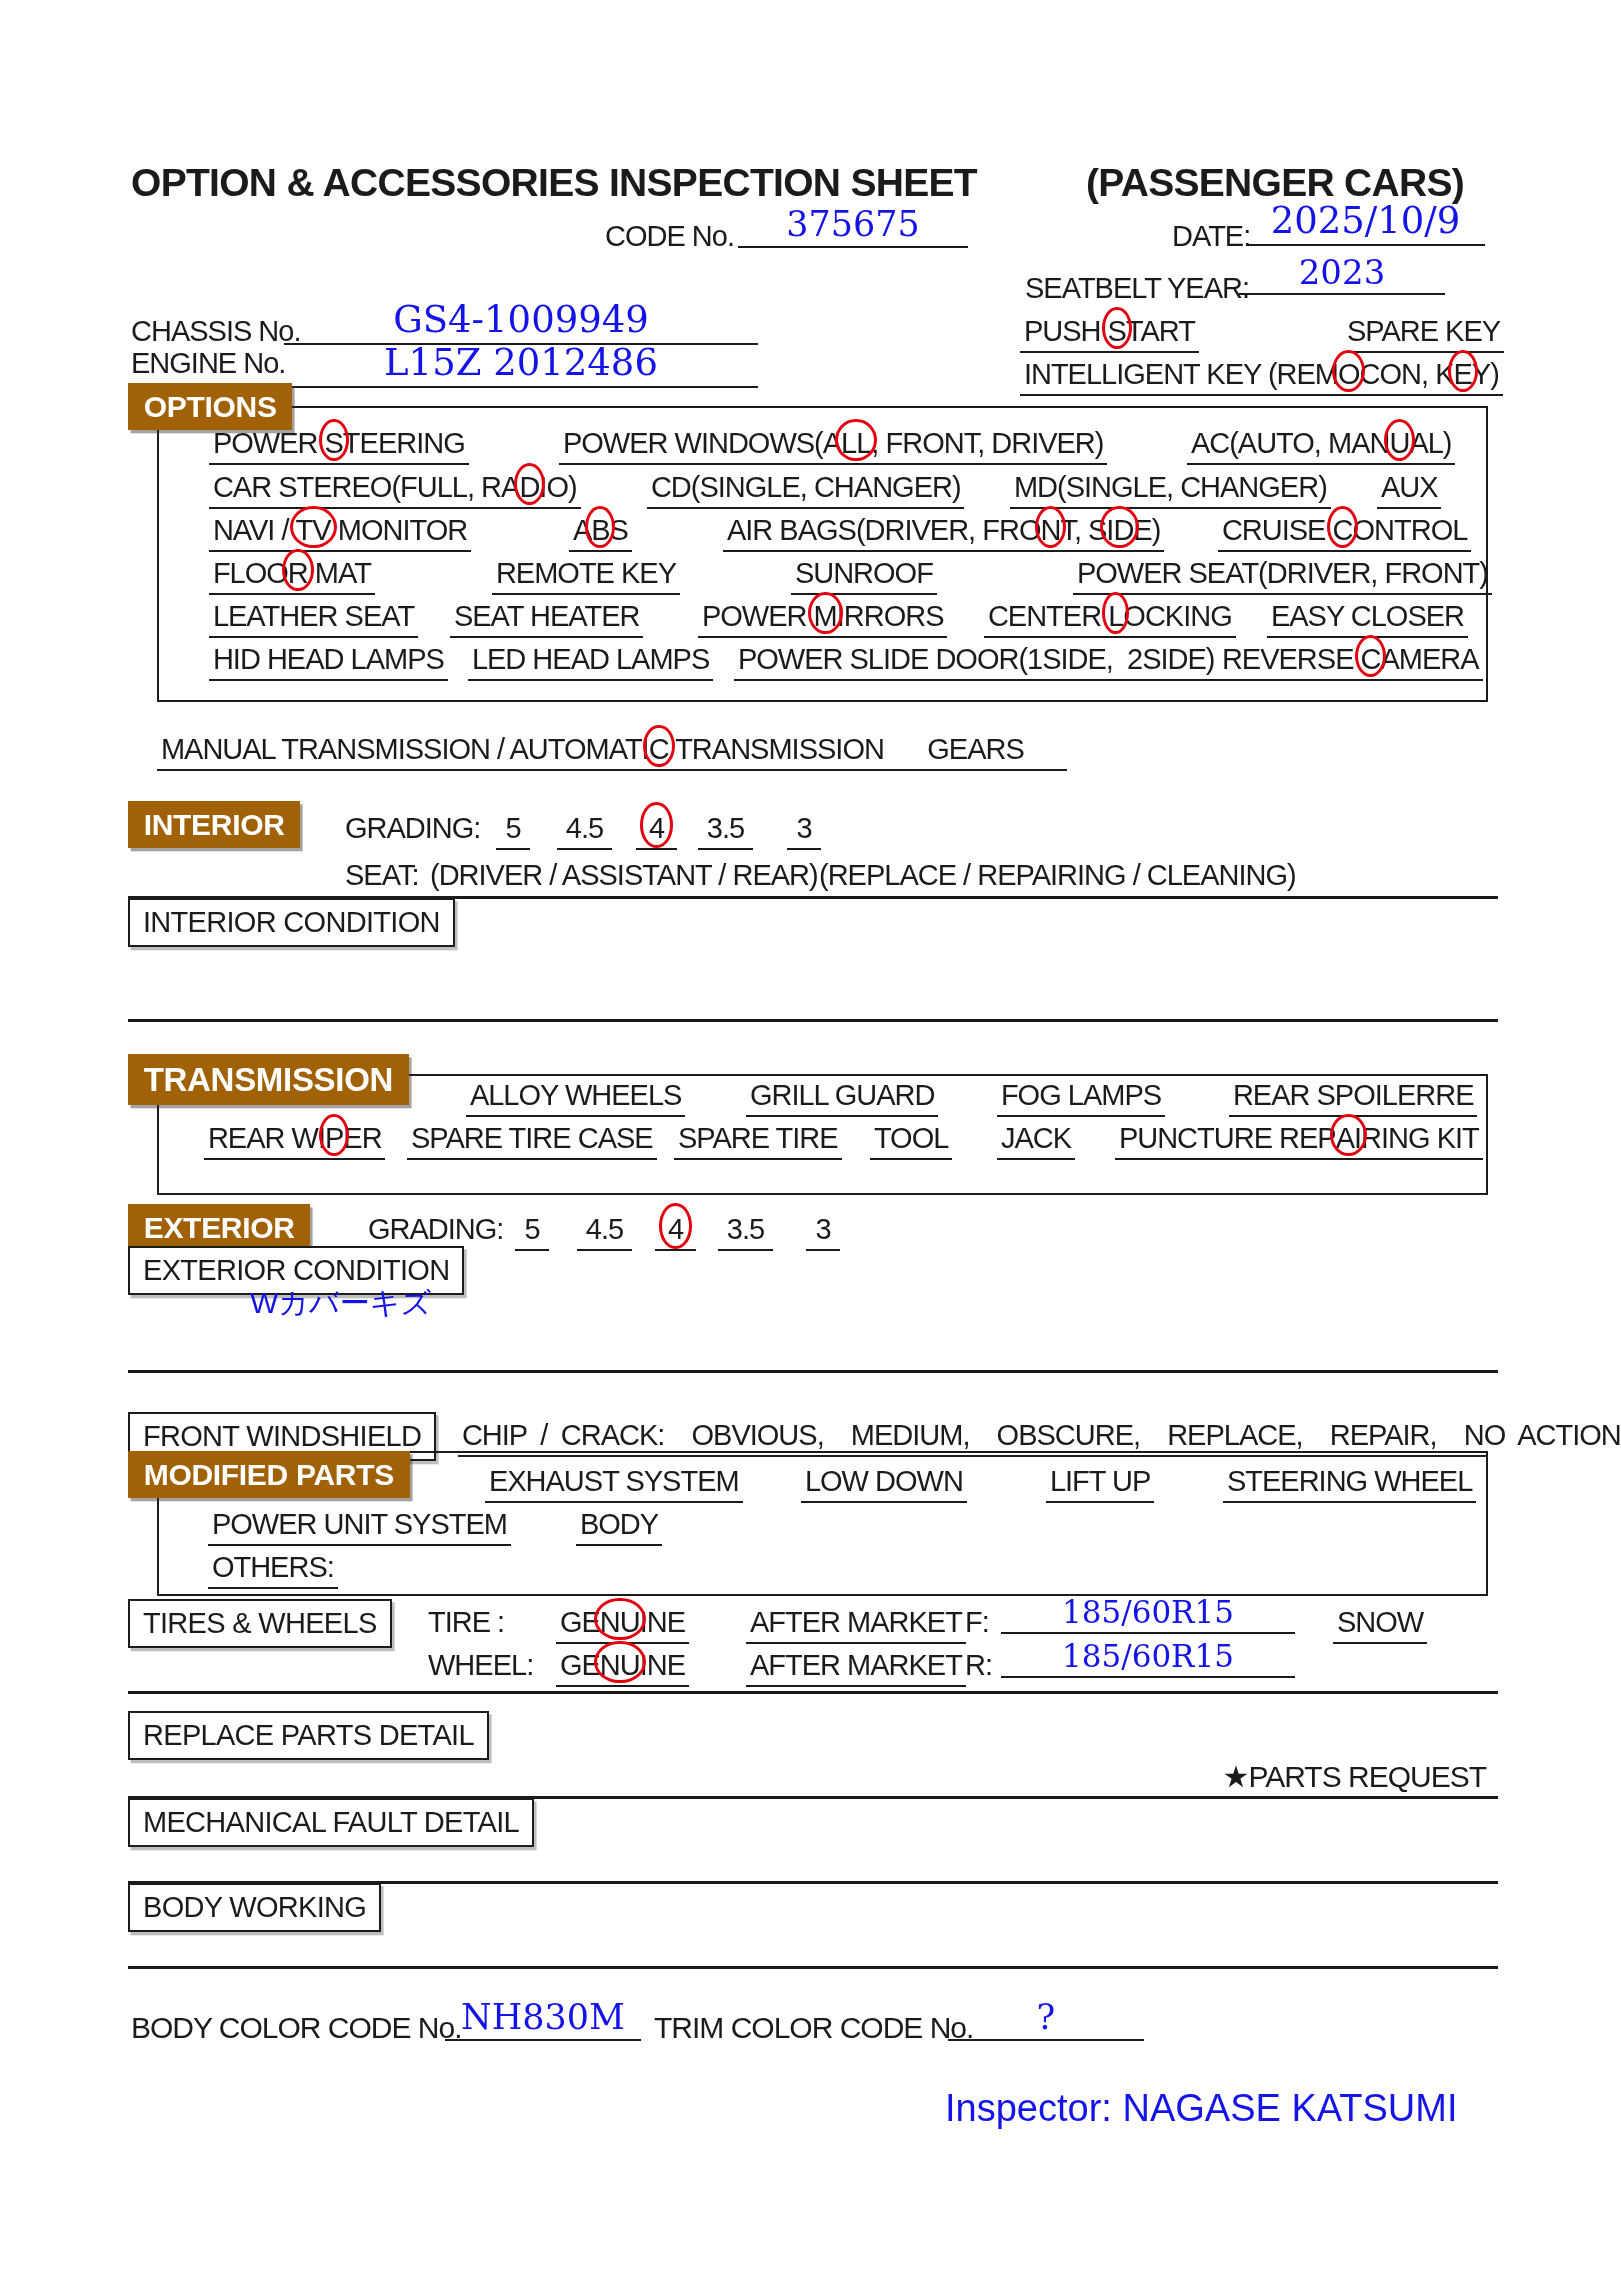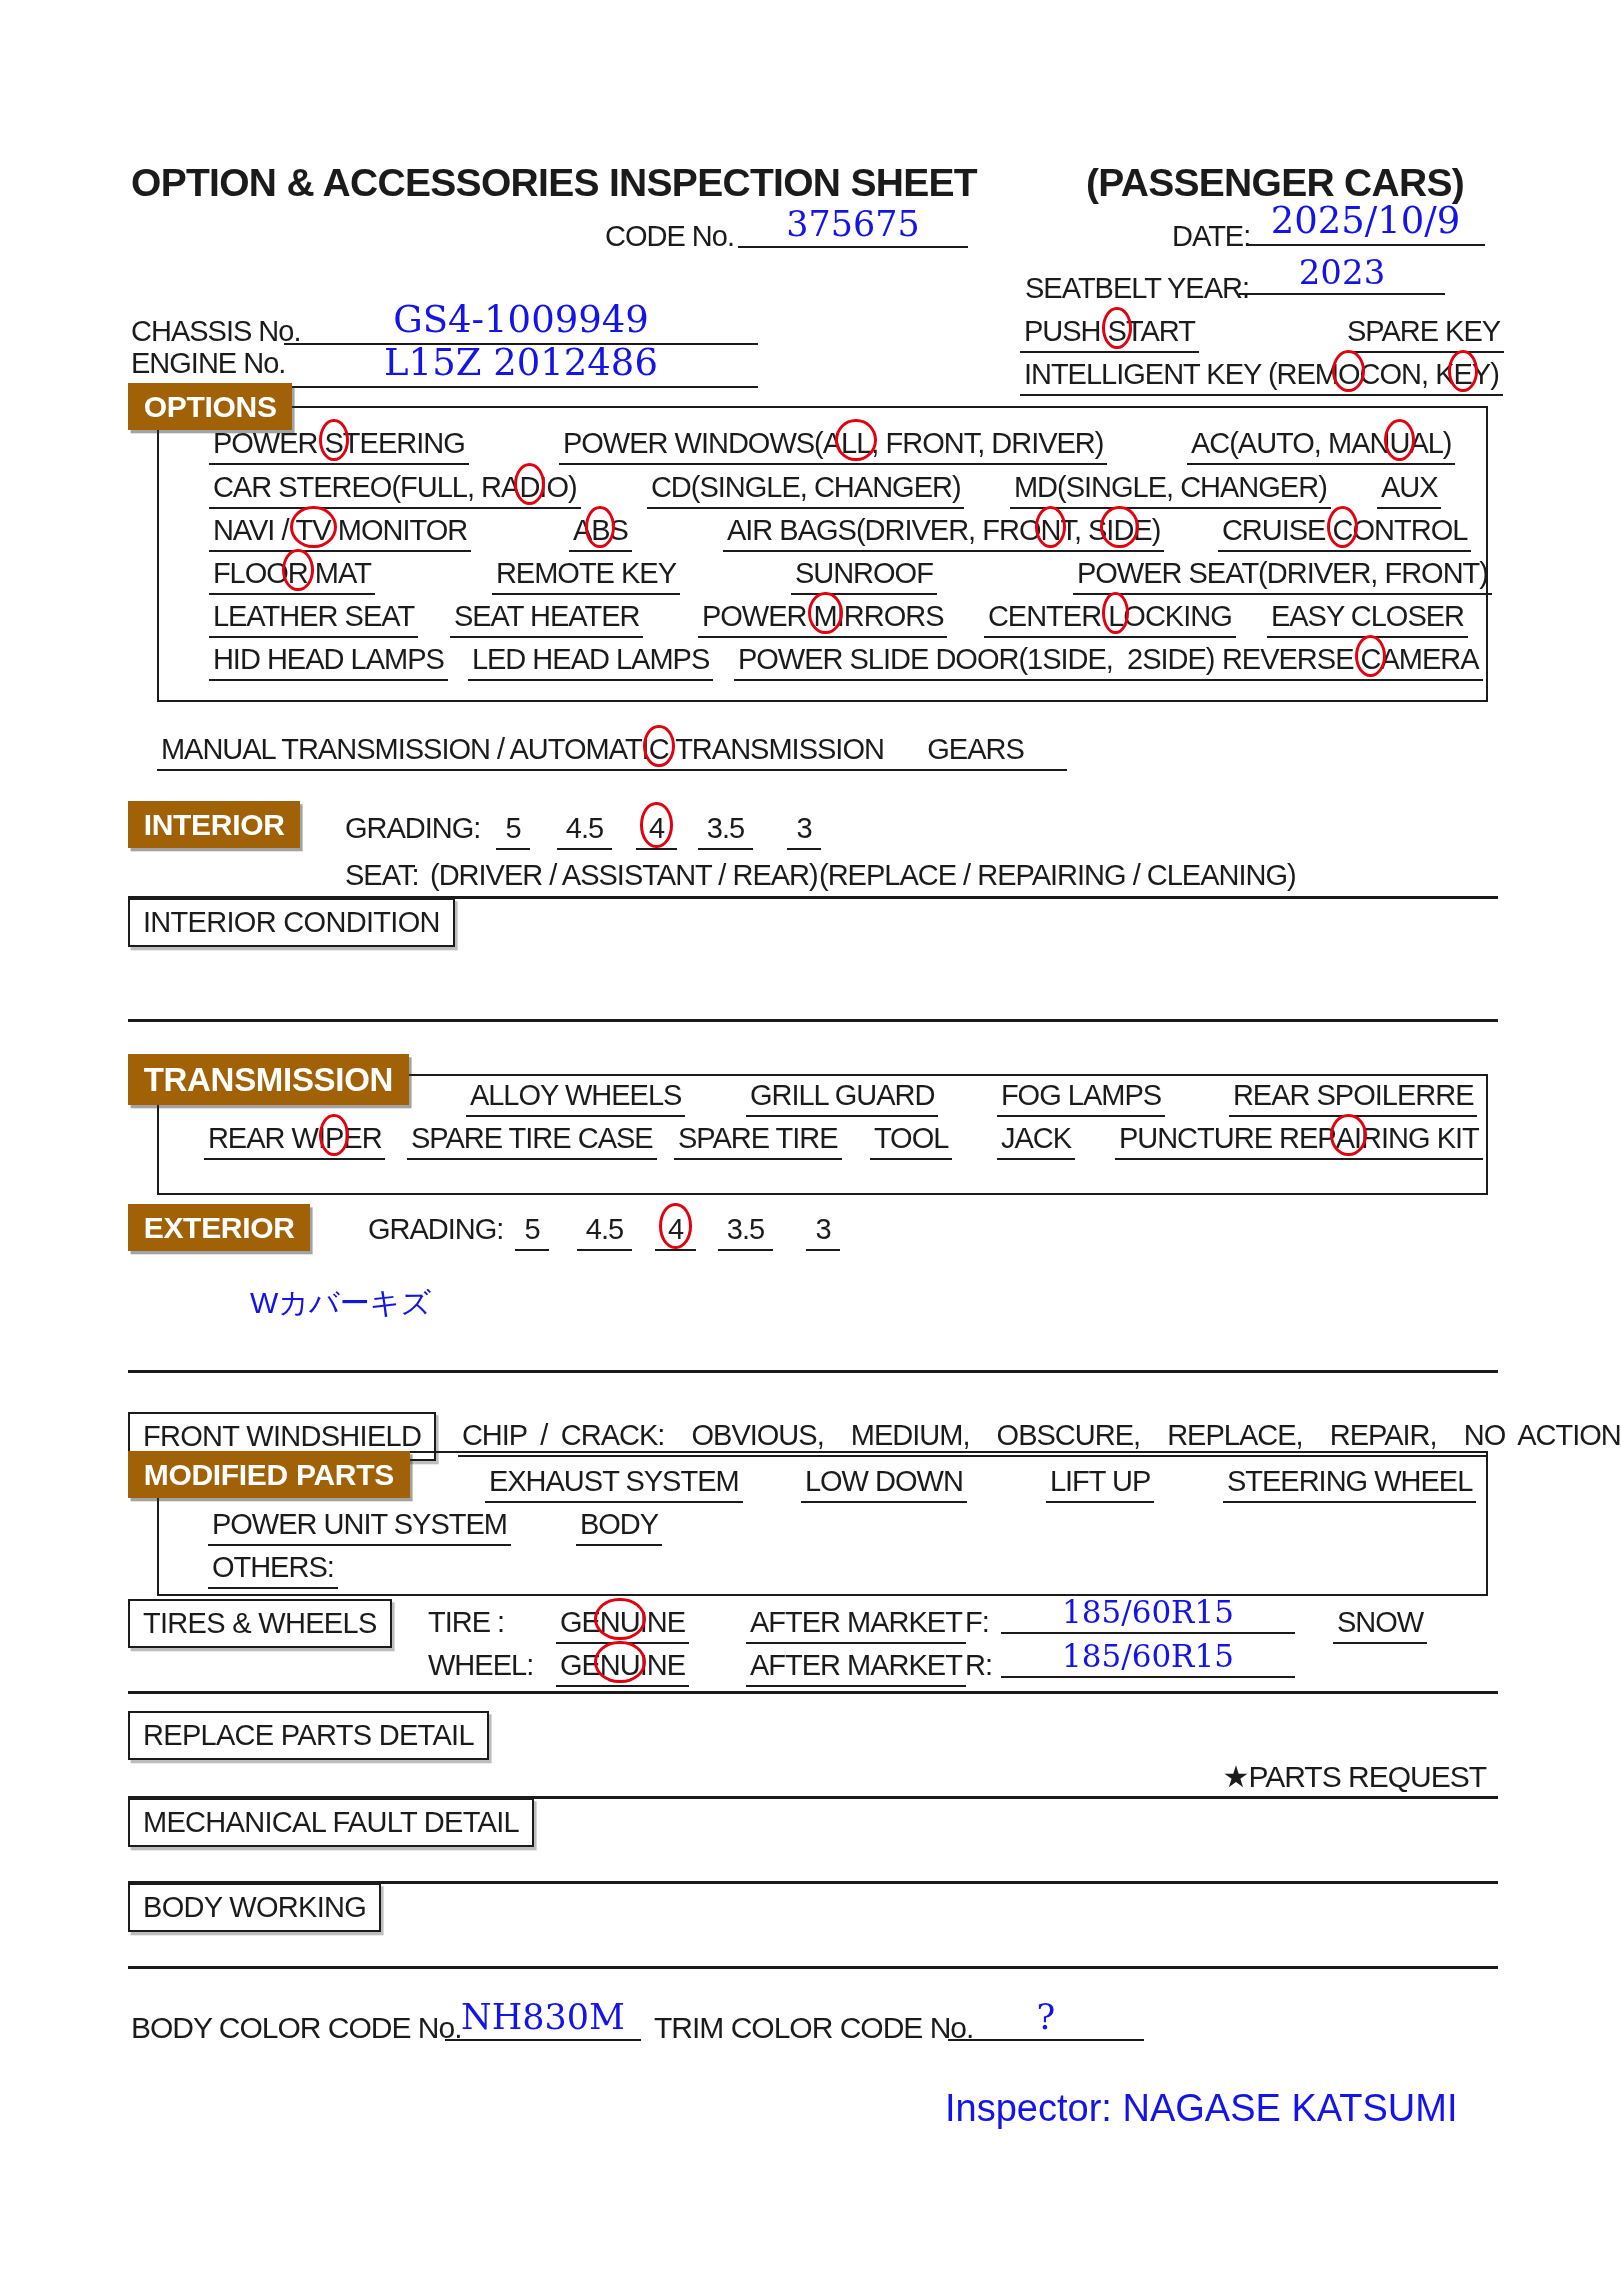--- a/index.html
+++ b/index.html
@@ -121,20 +121,21 @@
   <span class="abs lbl u" style="left:1115px;top:1087px"><span>PUNCTURE REP</span><span class="circ">AI</span><span>RING KIT</span></span>
 
   <span class="abs blackbox" style="left:128px;top:1169px">EXTERIOR</span>
   <span class="abs lbl" style="left:368px;top:1178px">GRADING:</span>
   <span class="abs lbl u grade" style="left:515px;top:1178px;width:34px">5</span>
   <span class="abs lbl u grade" style="left:577px;top:1178px;width:55px">4.5</span>
   <span class="abs lbl u grade" style="left:655px;top:1178px;width:41px"><span class="circ gc">4</span></span>
   <span class="abs lbl u grade" style="left:718px;top:1178px;width:55px">3.5</span>
   <span class="abs lbl u grade" style="left:806px;top:1178px;width:34px">3</span>
 
+  <span class="abs wbox" style="left:128px;top:1211px">EXTERIOR CONDITION</span>
   <span class="abs serifnote" style="left:250px;top:1248px;font-size:30px">Wカバーキズ</span>
   <div class="hline" style="top:1335px"></div>
 
   <span class="abs lbl u" style="left:458px;top:1384px;width:1028px;word-spacing:6.5px">CHIP / CRACK:  OBVIOUS,  MEDIUM,  OBSCURE,  REPLACE,  REPAIR,  NO ACTION</span>
   <span class="abs wbox" style="left:128px;top:1377px">FRONT WINDSHIELD</span>
 
   <div class="abs" style="left:157px;top:1416px;width:1331px;height:145px;border:2.6px solid var(--ink)"></div>
   <span class="abs blackbox" style="left:128px;top:1416px">MODIFIED PARTS</span>
   <span class="abs lbl u" style="left:485px;top:1430px">EXHAUST SYSTEM</span>
   <span class="abs lbl u" style="left:801px;top:1430px">LOW DOWN</span>

